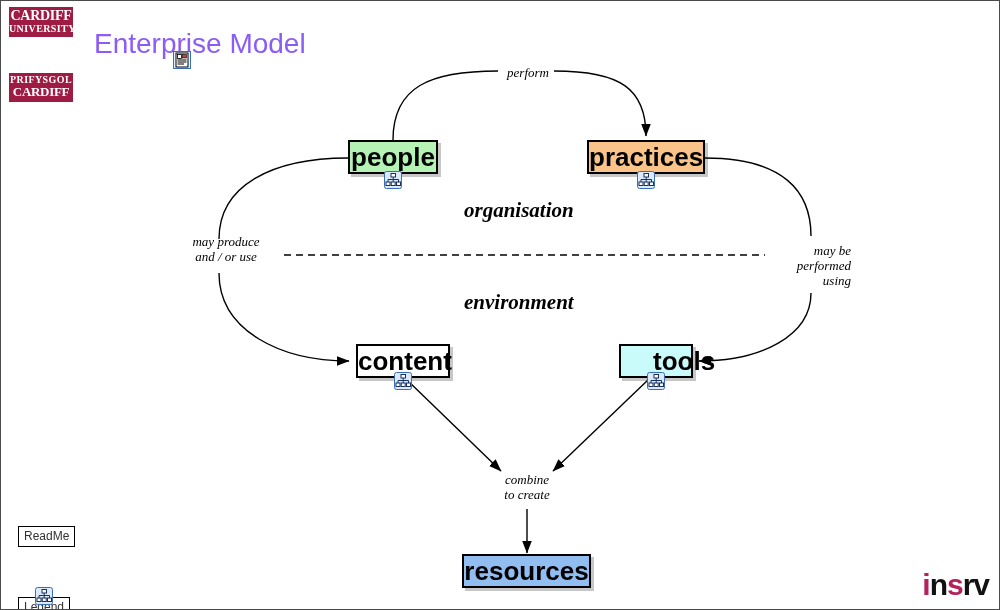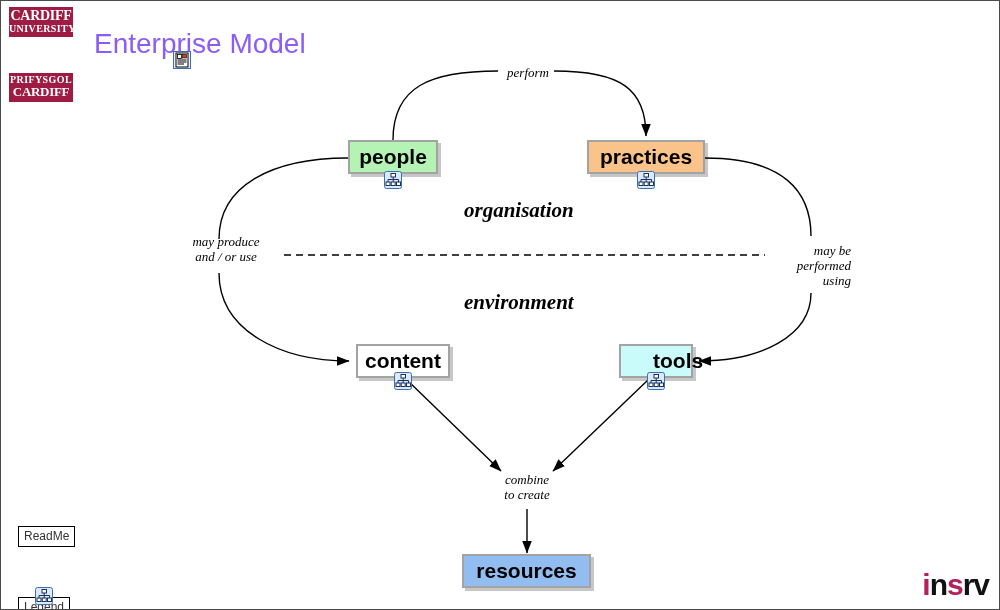--- a/index.html
+++ b/index.html
@@ -58,24 +58,24 @@
   
   #edges{
     position:absolute; left:0; top:0;
     width:1000px; height:610px;
     pointer-events:none;
   }
 
   
   .node{
     position:absolute;
-    border:2px solid #a3a3a3;
+    border:2px solid #000000;
     box-sizing:border-box;
     font-weight:bold;
-    font-size:21px;
+    font-size:26px;
     color:#000000;
     text-align:center;
     line-height:30px;
     height:34px;
     box-shadow:3px 3px 0 rgba(0,0,0,0.22);
     font-family:"Liberation Sans", sans-serif;
     white-space:nowrap;
   }
   .node-green { background:#b4f3b4; }
   .node-orange{ background:#fac38a; }

